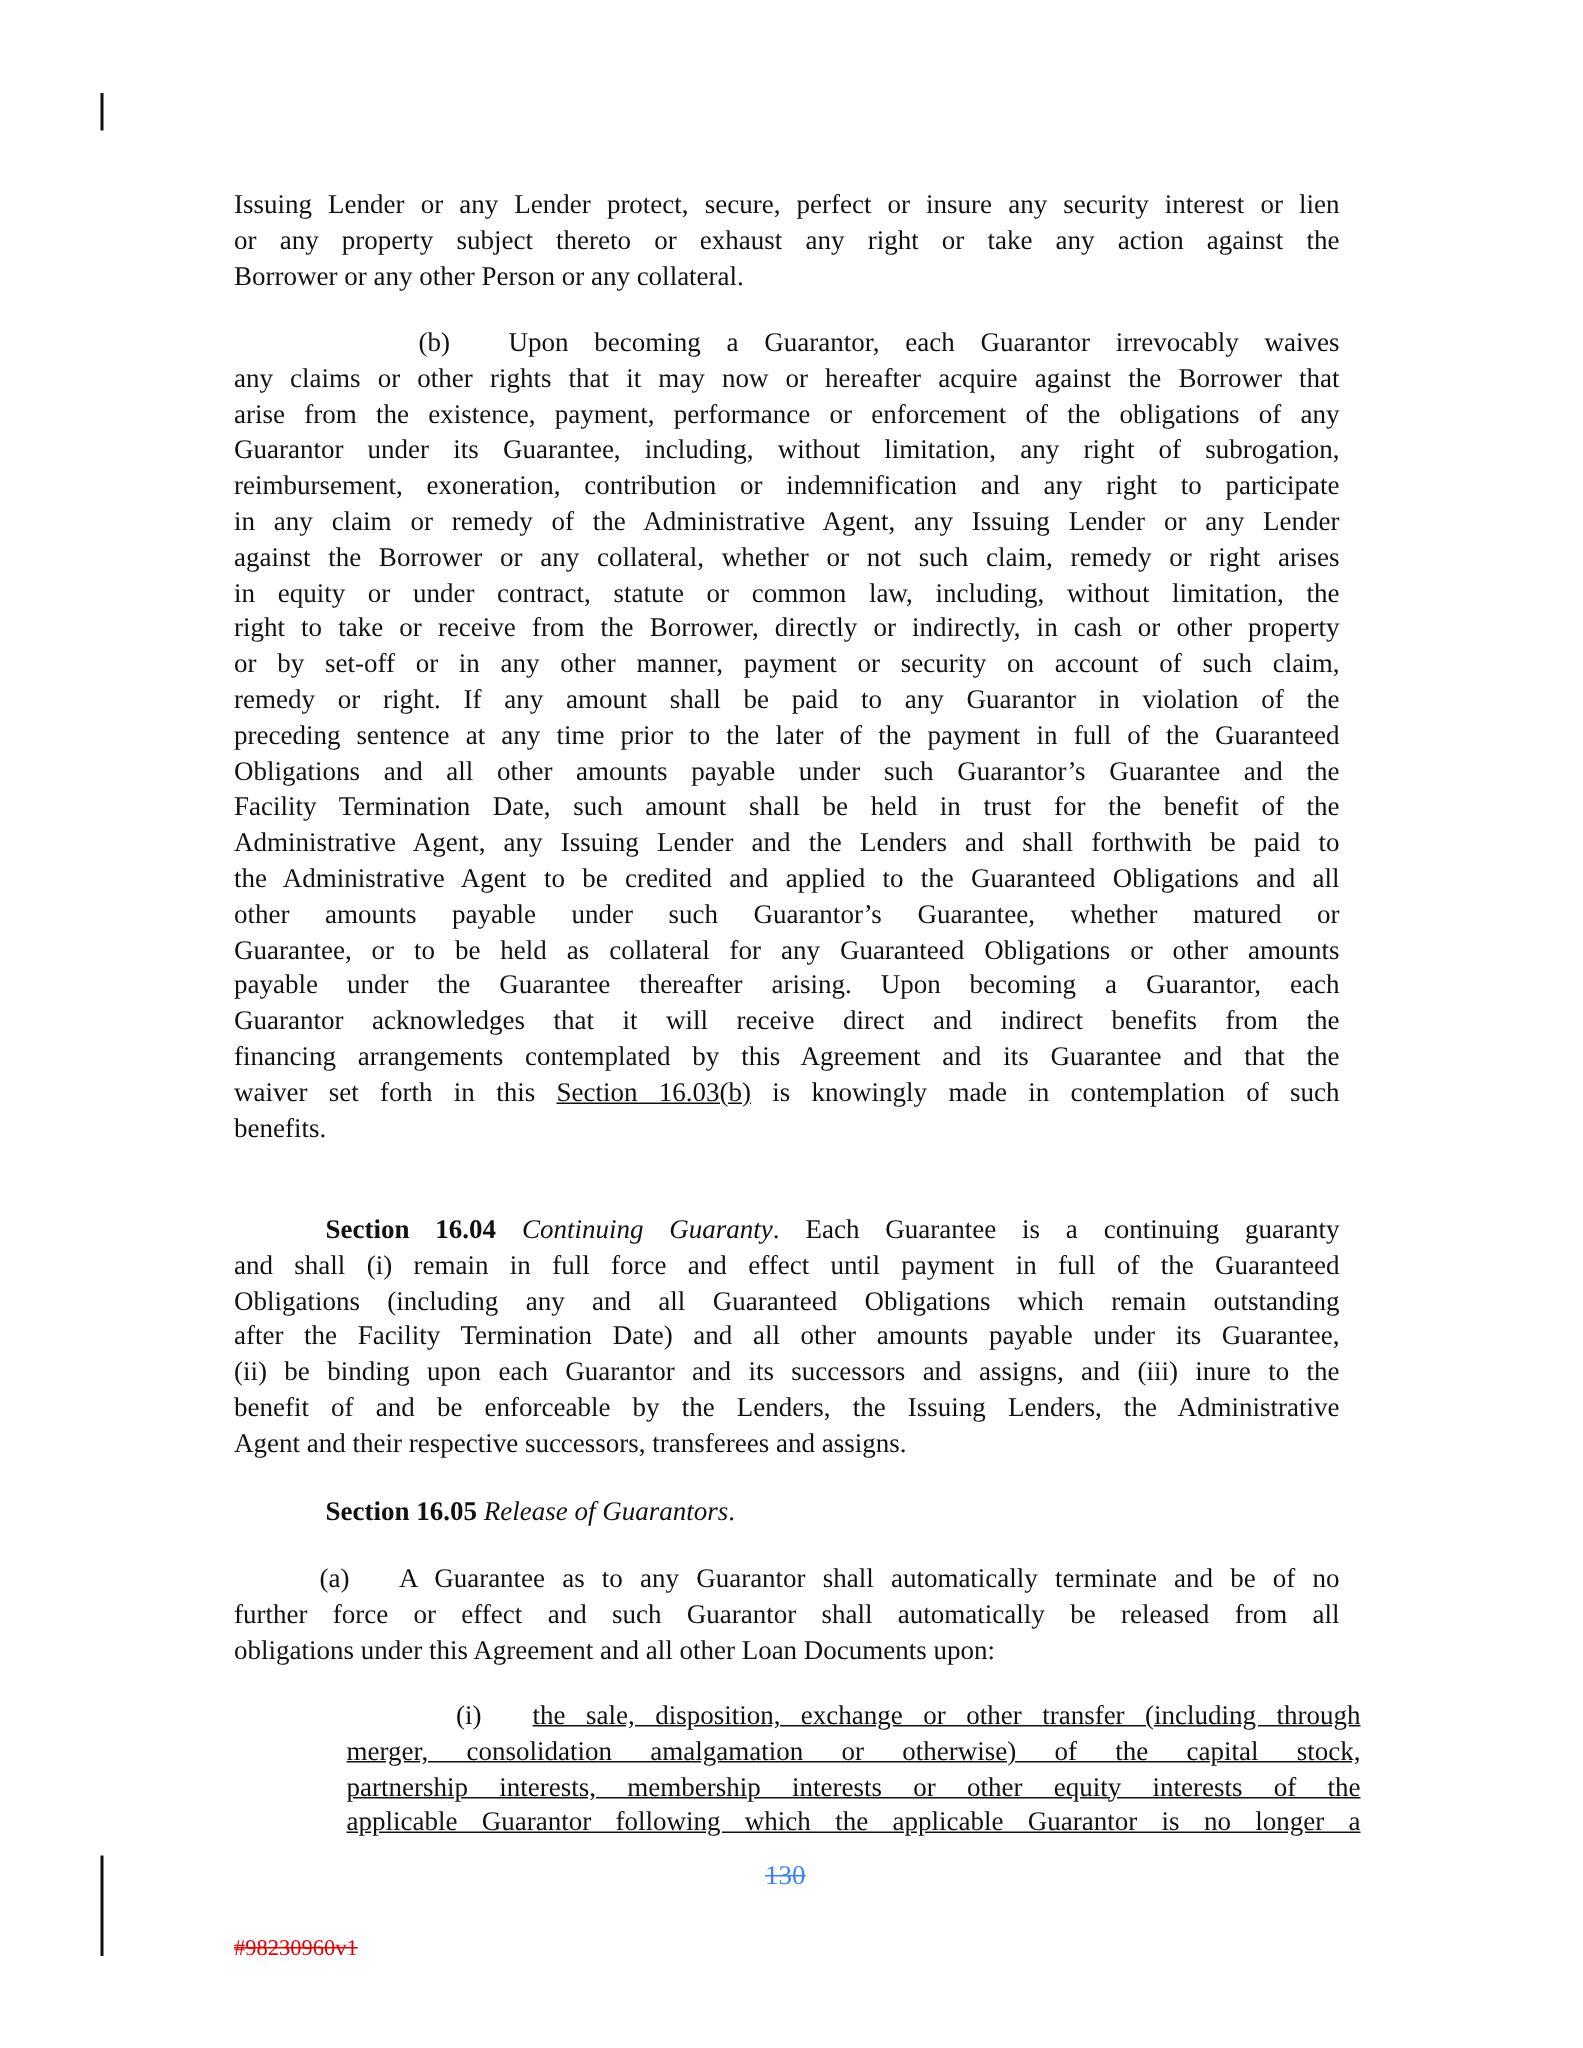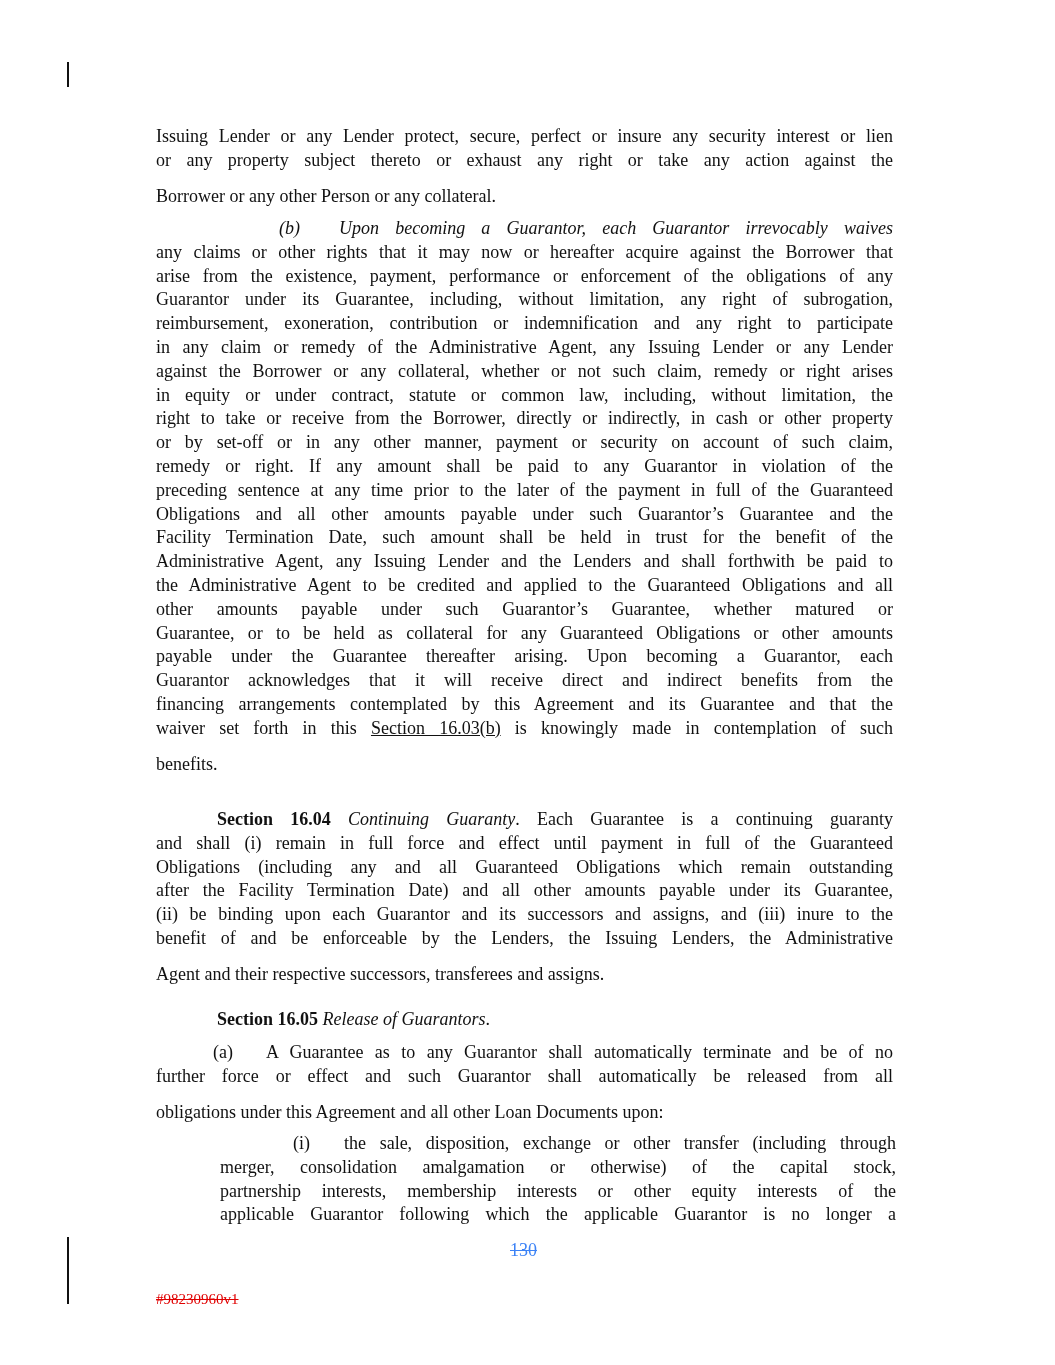--- a/index.html
+++ b/index.html
@@ -1,43 +1,43 @@
 <!DOCTYPE html>
 <html><head>
 <meta charset="utf-8">
 <style>
   html, body { margin:0; padding:0; background:#ffffff; }
   body { width:1055px; height:1365px; position:relative; overflow:hidden;
          font-family:"Liberation Serif", serif; color:#111; }
   .bar { position:absolute; width:2px; background:#111; }
   .line { display:block; height:23.8px; line-height:23.8px; font-size:18px;
           text-align:justify; text-align-last:justify; white-space:normal; }
-  .line.last { text-align-last:left;margin-top:12px; }
+  .line.last { text-align-last:left; }
   .para { position:absolute; left:156px; width:737px; }
-  .sub { position:absolute; left:220px; width:676px; }
+  .sub { position:absolute; left:231px; width:676px;text-decoration:underline; }
   u { }
   .pnum { position:absolute; left:510px; top:1240px; font-size:18px; color:#3b82f6;
           text-decoration:line-through; }
   .docid { position:absolute; left:156px; top:1291px; font-size:15px; color:#e00000;
            text-decoration:line-through; }
 </style>
 </head>
 <body>
 
 <div class="bar" style="left:67px; top:62px; height:25px;"></div>
 <div class="bar" style="left:67px; top:1237px; height:67px;"></div>
 
 <div class="para" style="top:125px;">
   <span class="line">Issuing Lender or any Lender protect, secure, perfect or insure any security interest or lien</span>
   <span class="line">or any property subject thereto or exhaust any right or take any action against the</span>
   <span class="line last">Borrower or any other Person or any collateral.</span>
 </div>
 
 <div class="para" style="top:217px;">
-  <span class="line" style="padding-left:123px;font-style:italic;">
+  <span class="line" style="padding-left:123px;">
     <span style="display:inline-block; width:60px; text-align-last:left;">(b)</span><span>Upon becoming a Guarantor, each Guarantor irrevocably waives</span>
   </span>
   <div id="b-lines">
       <span class="line">any claims or other rights that it may now or hereafter acquire against the Borrower that</span>
       <span class="line">arise from the existence, payment, performance or enforcement of the obligations of any</span>
       <span class="line">Guarantor under its Guarantee, including, without limitation, any right of subrogation,</span>
       <span class="line">reimbursement, exoneration, contribution or indemnification and any right to participate</span>
       <span class="line">in any claim or remedy of the Administrative Agent, any Issuing Lender or any Lender</span>
       <span class="line">against the Borrower or any collateral, whether or not such claim, remedy or right arises</span>
       <span class="line">in equity or under contract, statute or common law, including, without limitation, the</span>

